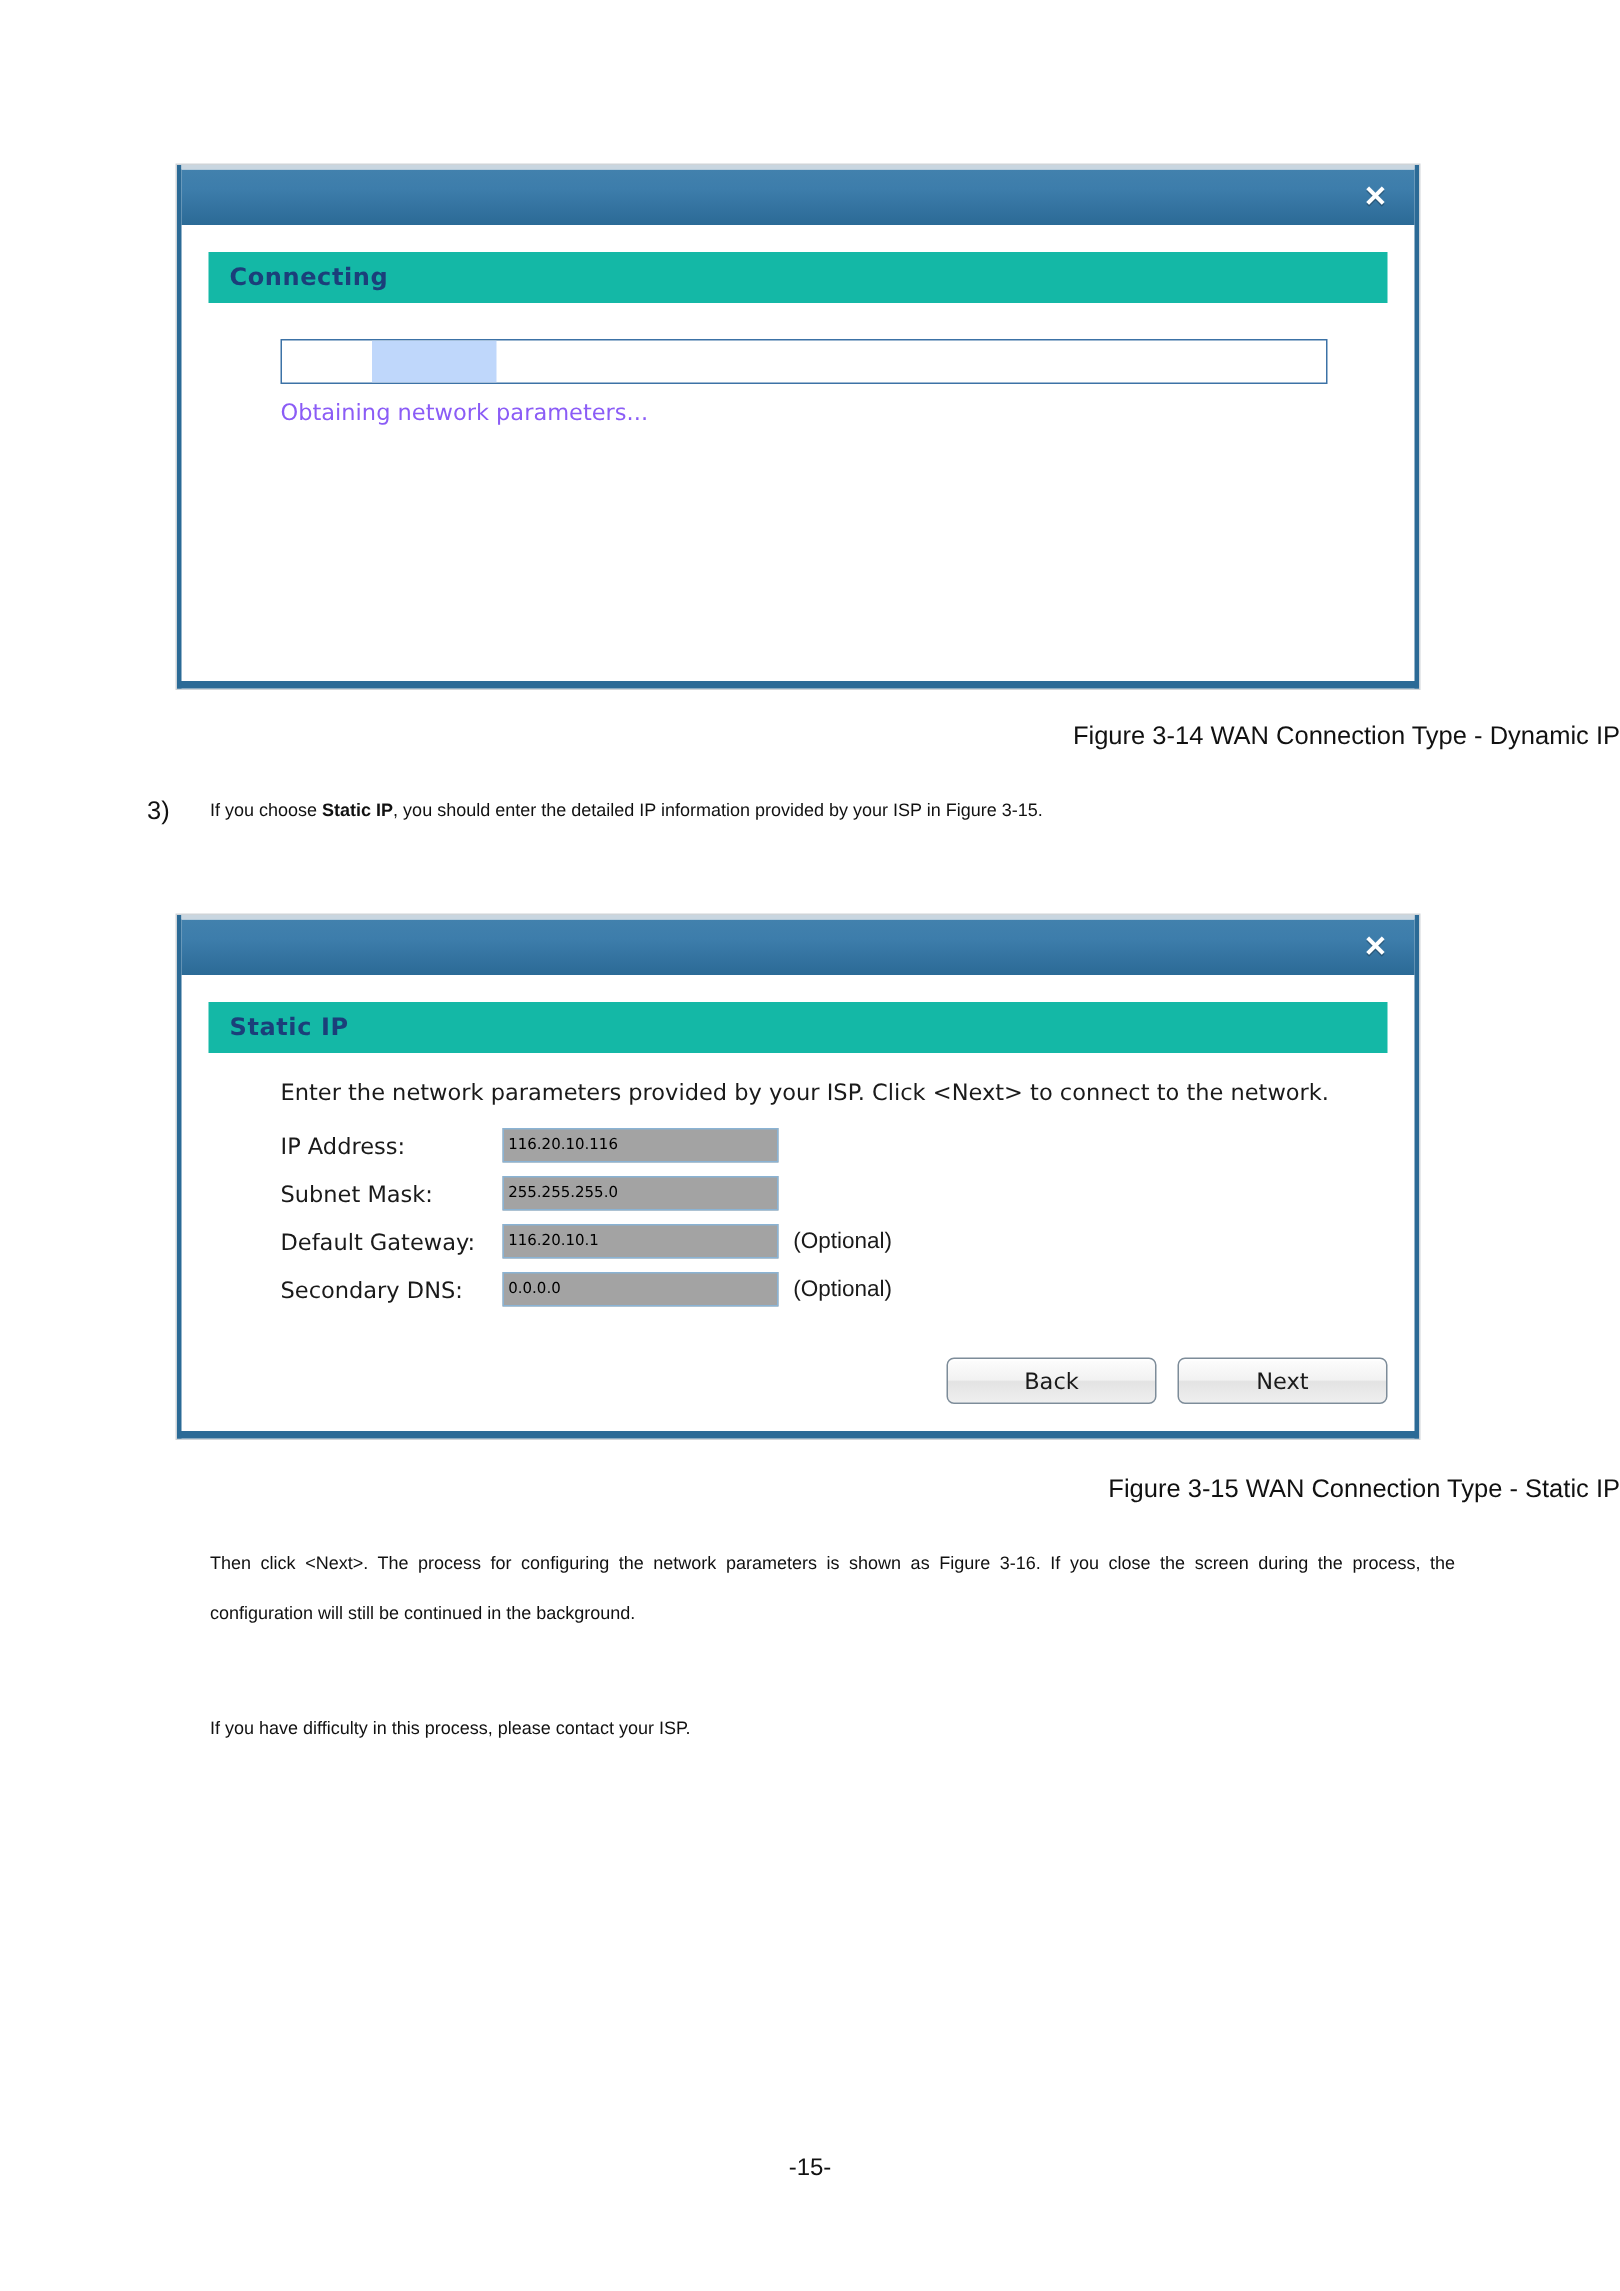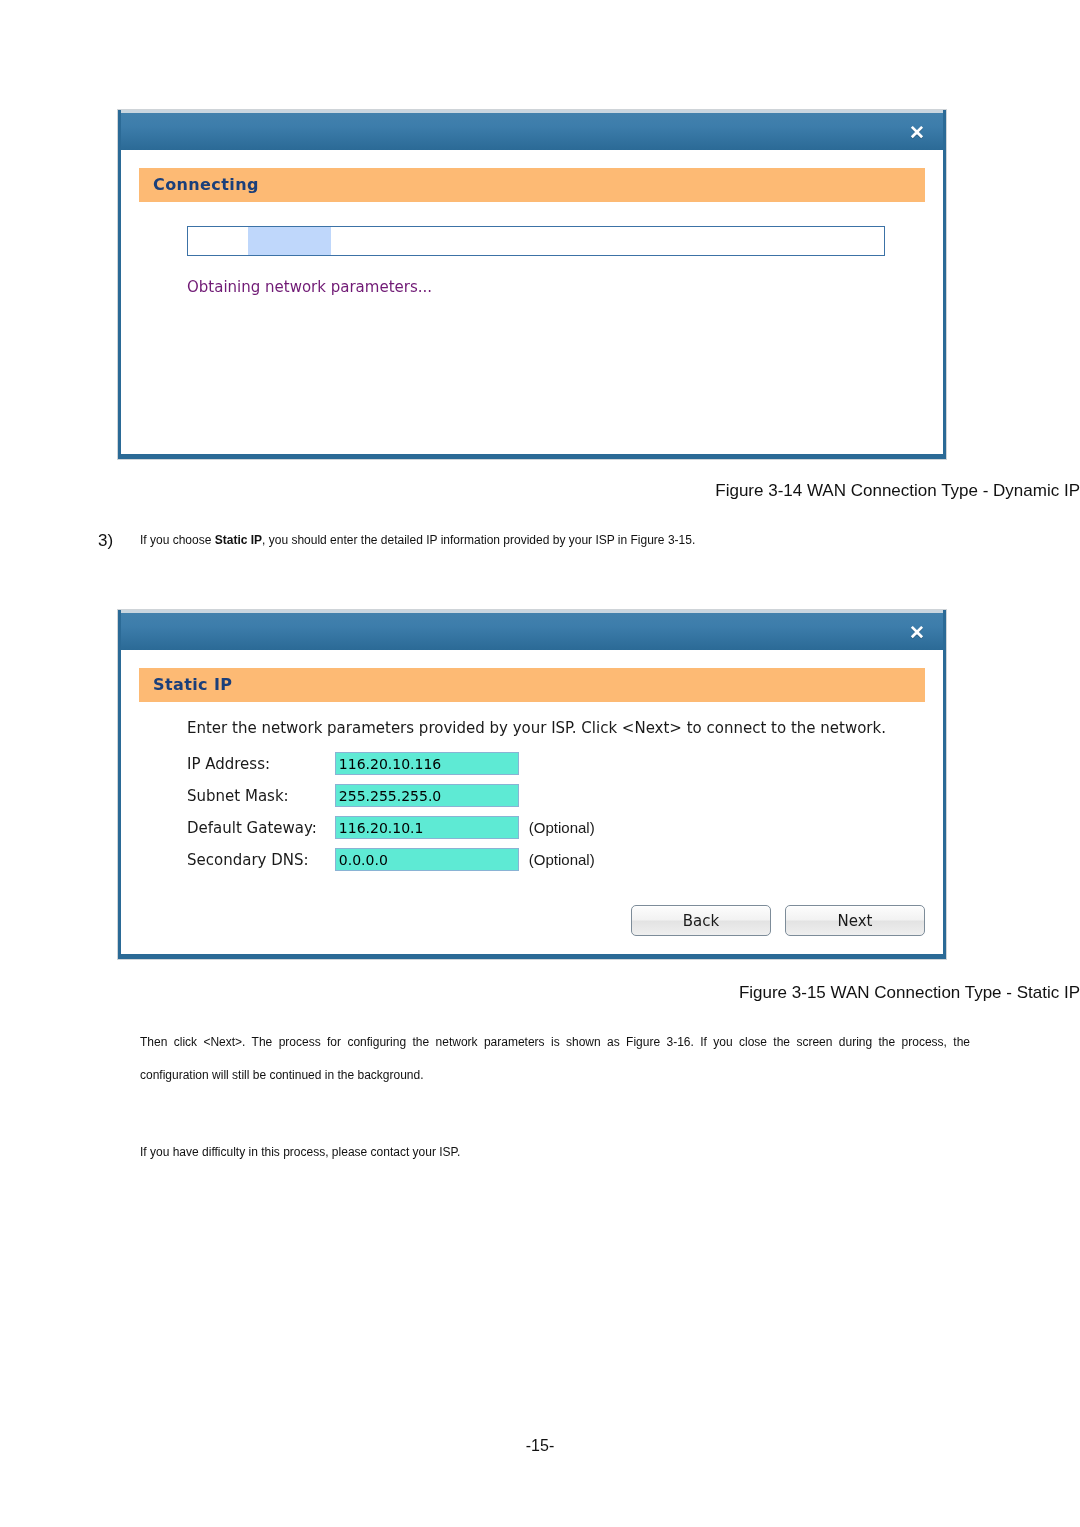--- a/index.html
+++ b/index.html
@@ -47,21 +47,21 @@
     cursor: pointer;
     text-shadow: 0 1px 0 rgba(0,0,0,.25);
   }
   .dlg-body {
     padding: 18px 18px 0 18px;
     box-sizing: border-box;
     height: calc(100% - 40px);
     position: relative;
   }
   .section-header {
-    background: #fdba74;
+    background: #14b8a6;
     color: #1b3f7a;
     font-weight: bold;
     font-size: 16px;
     font-family: "DejaVu Sans", sans-serif;
     letter-spacing: .4px;
     padding: 7px 0 8px 14px;
     box-sizing: border-box;
   }
 
   
@@ -83,24 +83,24 @@
   }
   .progress-chunk {
     position: absolute;
     top: 0;
     bottom: 0;
     left: 8.6%;
     width: 12%;
     background: #bfd7fb;
   }
   .status-text {
-    margin: 22px 0 0 48px;
-    font-family: "DejaVu Sans", sans-serif;
-    font-size: 15px;
-    color: #701a75;
+    margin: 10px 0 0 48px;
+    font-family: "DejaVu Sans", sans-serif;
+    font-size: 15px;
+    color: #8b5cf6;
   }
 
   
   #dlg-static {
     left: 118px;
     top: 610px;
     width: 828px;
     height: 349px;
   }
   .intro-text {
@@ -124,23 +124,23 @@
     font-family: "DejaVu Sans", sans-serif;
     font-size: 15px;
     color: #1a1a1a;
     padding-right: 18px !important;
     white-space: nowrap;
   }
   .field-input {
     width: 184px;
     height: 23px;
     border: 1px solid #8ab3d4;
-    background: #5eead4;
-    font-family: "DejaVu Sans", sans-serif;
-    font-size: 14px;
+    background: #a3a3a3;
+    font-family: "DejaVu Sans", sans-serif;
+    font-size: 10px;
     color: #000000;
     padding: 0 3px;
     box-sizing: border-box;
     outline: none;
     border-radius: 0;
   }
   .optional-note {
     font-family: Liberation Sans, sans-serif;
     font-size: 15px;
     color: #1a1a1a;

